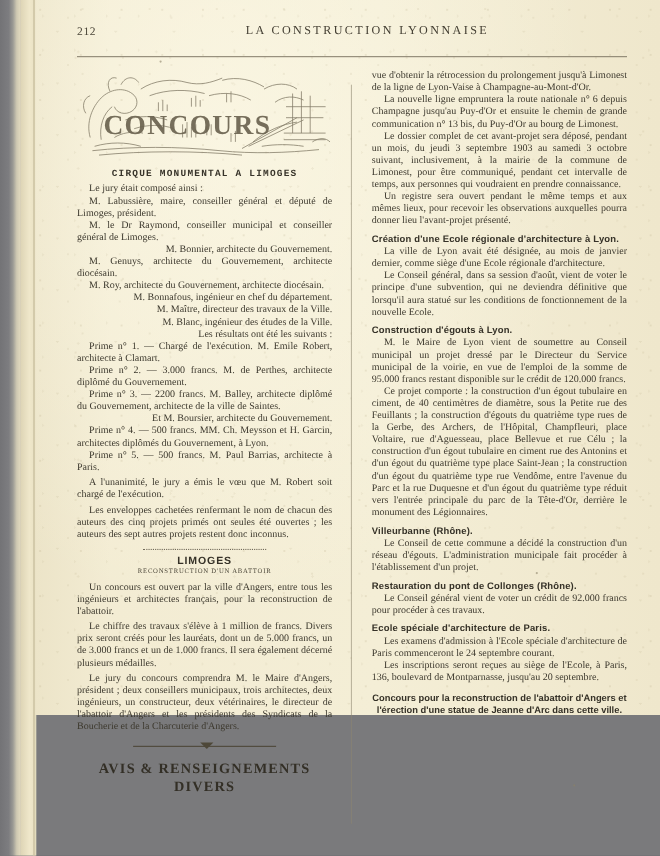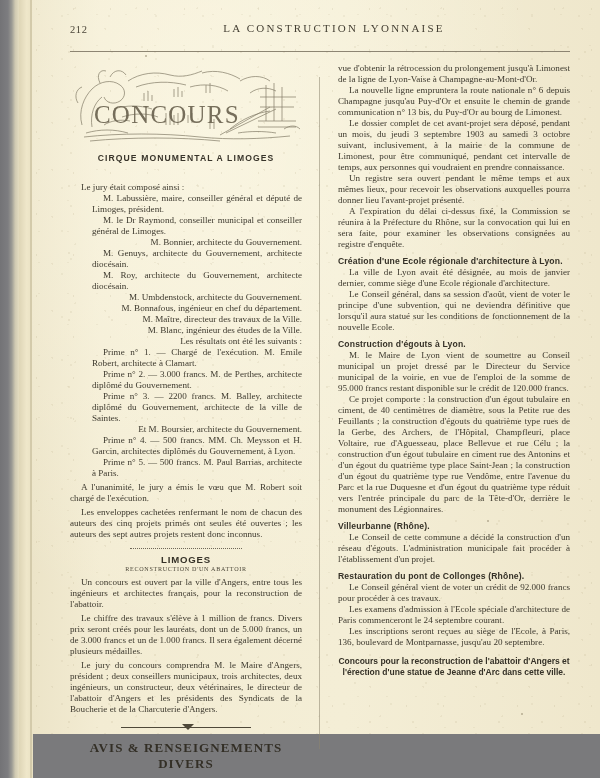--- a/index.html
+++ b/index.html
@@ -39,21 +39,21 @@
     position: absolute;
     left: 30px; top: 0;
     width: 2px; height: 778px;
     background: #cfc6a6;
     opacity: .85;
   }
 
   .page {
     position: absolute;
     left: 32px; top: 0;
-    width: 568px; height: 734px;
+    width: 568px; height: 650px;
     background:
       radial-gradient(ellipse at 30% 18%, rgba(255,252,236,.55) 0%, rgba(255,252,236,0) 60%),
       linear-gradient(to right, #ece4c8 0%, #f3ecd3 12%, #f4eed6 55%, #efe7cc 100%);
   }
   
   .grain {
     position: absolute; inset: 0;
     pointer-events: none;
     opacity: .30;
     background-image:
@@ -130,45 +130,45 @@
   p.noind { text-indent: 0; }
 
   
   p.listline {
     text-indent: 11px;
     text-align: right;
   }
   p.listwrap {
     text-indent: 11px;
     text-align: justify;
-    margin-left: 22px;
   }
 
   
   .concours {
     position: relative;
     width: 232px;
     height: 86px;
     margin-bottom: 2px;
+    font-weight: bold;
   }
   .concours svg { display: block; }
   .concours-word {
     position: absolute;
     left: 24px; top: 38px;
     font-size: 25px;
     letter-spacing: 1.2px;
     color: #6b6350;
     font-family: "Liberation Serif", serif;
     opacity: .92;
   }
 
   
   h2.sec {
-    margin: 4px 0 19px 0;
-    font-family: Liberation Sans, sans-serif;
+    margin: 4px 0 3px 0;
+    font-family: Liberation Mono, monospace;
     font-size: 8.6px;
     font-weight: bold;
     letter-spacing: 1.1px;
     text-align: center;
     color: #38342a;
   }
   h2.angers {
     margin: 5px 0 0 0;
     font-family: "Liberation Sans", sans-serif;
     font-size: 9.6px;
@@ -318,21 +318,20 @@
             <div class="concours-word">CONCOURS</div>
           </div>
 
           <h2 class="sec">CIRQUE MONUMENTAL A LIMOGES</h2>
           <p>Le jury était composé ainsi :</p>
           <p class="listwrap">M. Labussière, maire, conseiller général et député de Limoges, président.</p>
           <p class="listwrap">M. le Dr Raymond, conseiller municipal et conseiller général de Limoges.</p>
           <p class="listline">M. Bonnier, architecte du Gouvernement.</p>
           <p class="listwrap">M. Genuys, architecte du Gouvernement, architecte diocésain.</p>
           <p class="listwrap">M. Roy, architecte du Gouvernement, architecte diocésain.</p>
-          <p class="listline">M. Umbdenstock, architecte du Gouvernement.</p>
           <p class="listline">M. Bonnafous, ingénieur en chef du département.</p>
           <p class="listline">M. Maître, directeur des travaux de la Ville.</p>
           <p class="listline">M. Blanc, ingénieur des études de la Ville.</p>
           <p class="listline">Les résultats ont été les suivants :</p>
           <p class="listwrap">Prime n° 1. — Chargé de l'exécution. M. Emile Robert, architecte à Clamart.</p>
           <p class="listwrap">Prime n° 2. — 3.000 francs. M. de Perthes, architecte diplômé du Gouvernement.</p>
           <p class="listwrap">Prime n° 3. — 2200 francs. M. Balley, architecte diplômé du Gouvernement, architecte de la ville de Saintes.</p>
           <p class="listline">Et M. Boursier, architecte du Gouvernement.</p>
           <p class="listwrap">Prime n° 4. — 500 francs. MM. Ch. Meysson et H. Garcin, architectes diplômés du Gouvernement, à Lyon.</p>
           <p class="listwrap">Prime n° 5. — 500 francs. M. Paul Barrias, architecte à Paris.</p>
@@ -361,36 +360,36 @@
         <div class="col-gap">
           <div class="col-rule"></div>
         </div>
 
         <div class="col">
 
           <p class="noind">vue d'obtenir la rétrocession du prolongement jusqu'à Limonest de la ligne de Lyon-Vaise à Champagne-au-Mont-d'Or.</p>
           <p>La nouvelle ligne empruntera la route nationale n° 6 depuis Champagne jusqu'au Puy-d'Or et ensuite le chemin de grande communication n° 13 bis, du Puy-d'Or au bourg de Limonest.</p>
           <p>Le dossier complet de cet avant-projet sera déposé, pendant un mois, du jeudi 3 septembre 1903 au samedi 3 octobre suivant, inclusivement, à la mairie de la commune de Limonest, pour être communiqué, pendant cet intervalle de temps, aux personnes qui voudraient en prendre connaissance.</p>
           <p>Un registre sera ouvert pendant le même temps et aux mêmes lieux, pour recevoir les observations auxquelles pourra donner lieu l'avant-projet présenté.</p>
-          <p>A l'expiration du délai ci-dessus fixé, la Commission se réunira à la Préfecture du Rhône, sur la convocation qui lui en sera faite, pour examiner les observations consignées au registre d'enquête.</p>
 
           <h3 class="sub">Création d'une Ecole régionale d'architecture à Lyon.</h3>
           <p>La ville de Lyon avait été désignée, au mois de janvier dernier, comme siège d'une Ecole régionale d'architecture.</p>
           <p>Le Conseil général, dans sa session d'août, vient de voter le principe d'une subvention, qui ne deviendra définitive que lorsqu'il aura statué sur les conditions de fonctionnement de la nouvelle Ecole.</p>
 
           <h3 class="sub">Construction d'égouts à Lyon.</h3>
           <p>M. le Maire de Lyon vient de soumettre au Conseil municipal un projet dressé par le Directeur du Service municipal de la voirie, en vue de l'emploi de la somme de 95.000 francs restant disponible sur le crédit de 120.000 francs.</p>
           <p>Ce projet comporte : la construction d'un égout tubulaire en ciment, de 40 centimètres de diamètre, sous la Petite rue des Feuillants ; la construction d'égouts du quatrième type rues de la Gerbe, des Archers, de l'Hôpital, Champfleuri, place Voltaire, rue d'Aguesseau, place Bellevue et rue Célu ; la construction d'un égout tubulaire en ciment rue des Antonins et d'un égout du quatrième type place Saint-Jean ; la construction d'un égout du quatrième type rue Vendôme, entre l'avenue du Parc et la rue Duquesne et d'un égout du quatrième type réduit vers l'entrée principale du parc de la Tête-d'Or, derrière le monument des Légionnaires.</p>
 
           <h3 class="sub">Villeurbanne (Rhône).</h3>
           <p>Le Conseil de cette commune a décidé la construction d'un réseau d'égouts. L'administration municipale fait procéder à l'établissement d'un projet.</p>
 
           <h3 class="sub">Restauration du pont de Collonges (Rhône).</h3>
           <p>Le Conseil général vient de voter un crédit de 92.000 francs pour procéder à ces travaux.</p>
 
+          <h3 class="sub">Ecole spéciale d'architecture de Paris.</h3>
           <p>Les examens d'admission à l'Ecole spéciale d'architecture de Paris commenceront le 24 septembre courant.</p>
           <p>Les inscriptions seront reçues au siège de l'Ecole, à Paris, 136, boulevard de Montparnasse, jusqu'au 20 septembre.</p>
 
           <h3 class="hang">Concours pour la reconstruction de l'abattoir d'Angers et l'érection d'une statue de Jeanne d'Arc dans cette ville.</h3>
 
         </div>
 
       </div>
     </div>
   </div>

